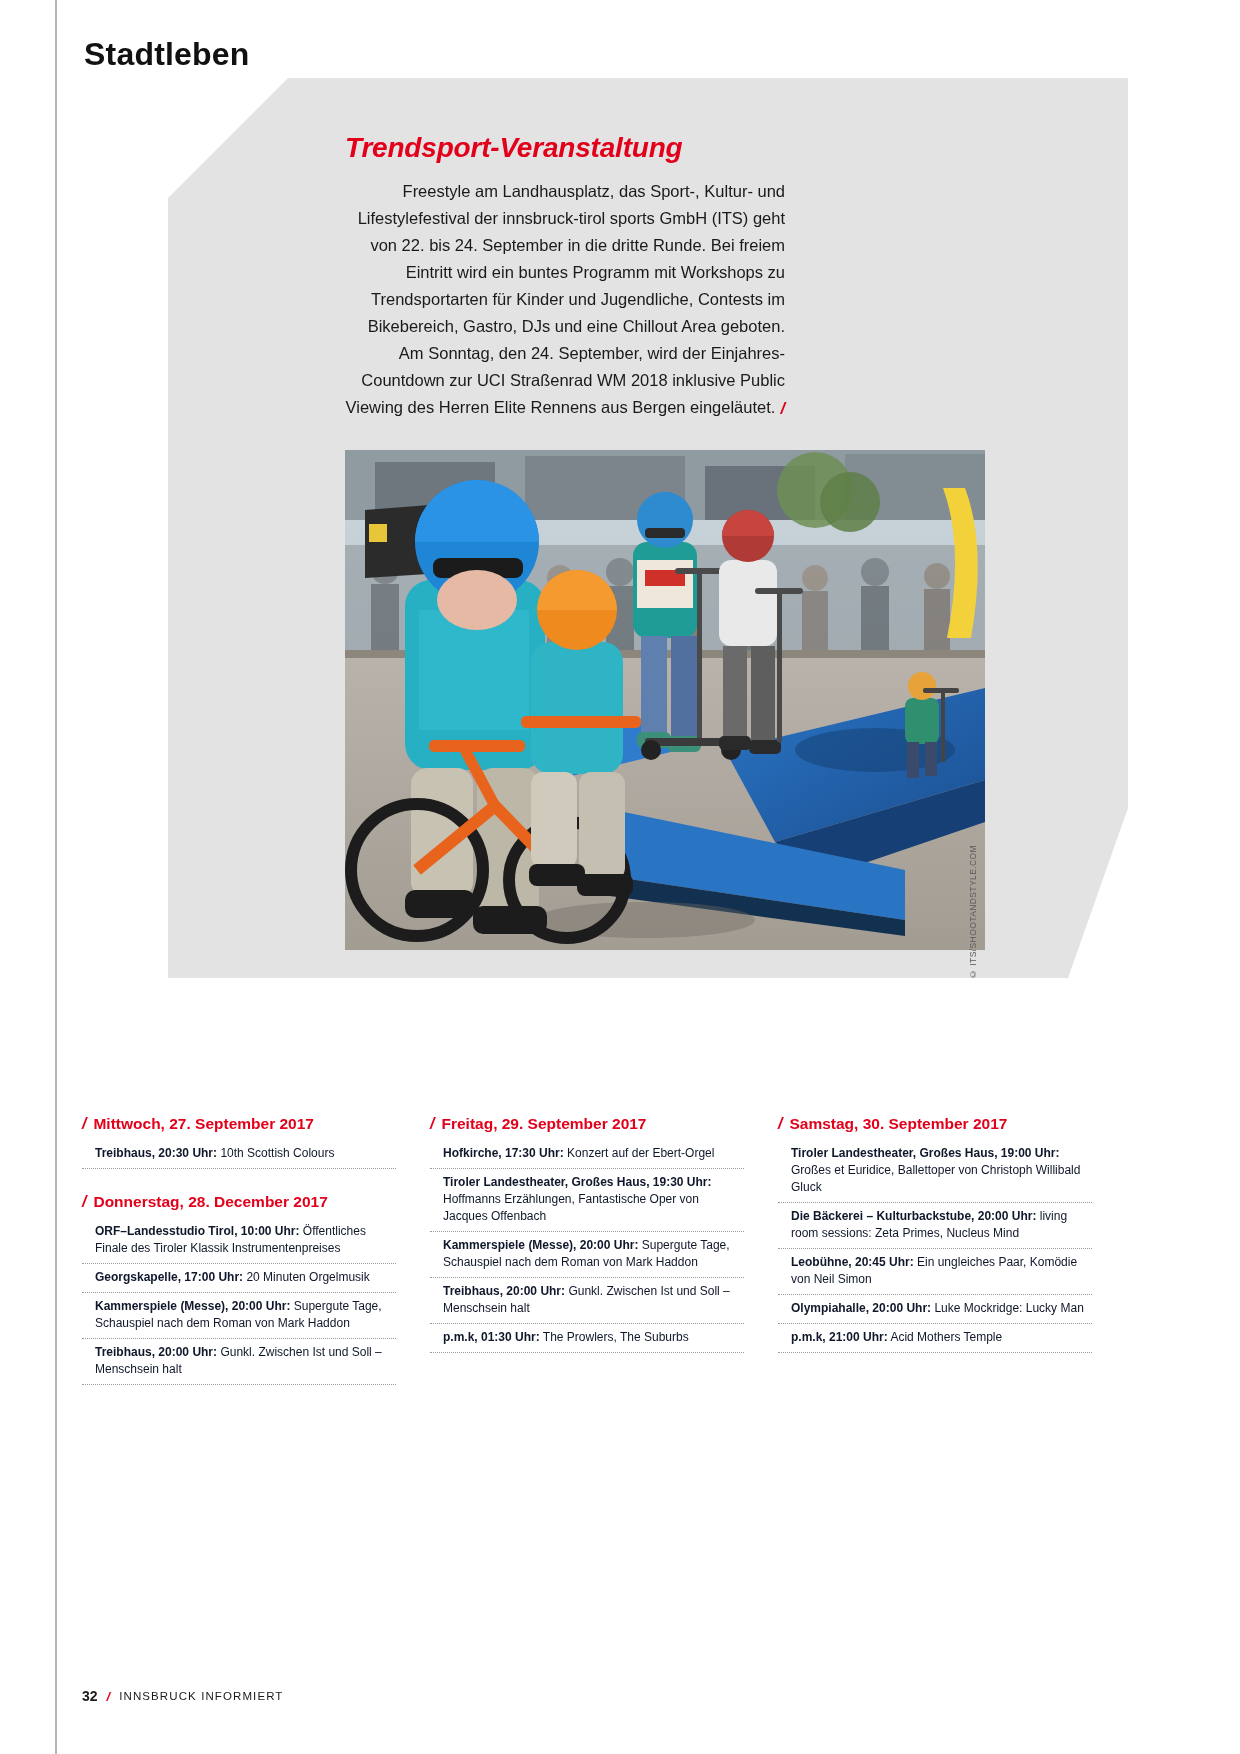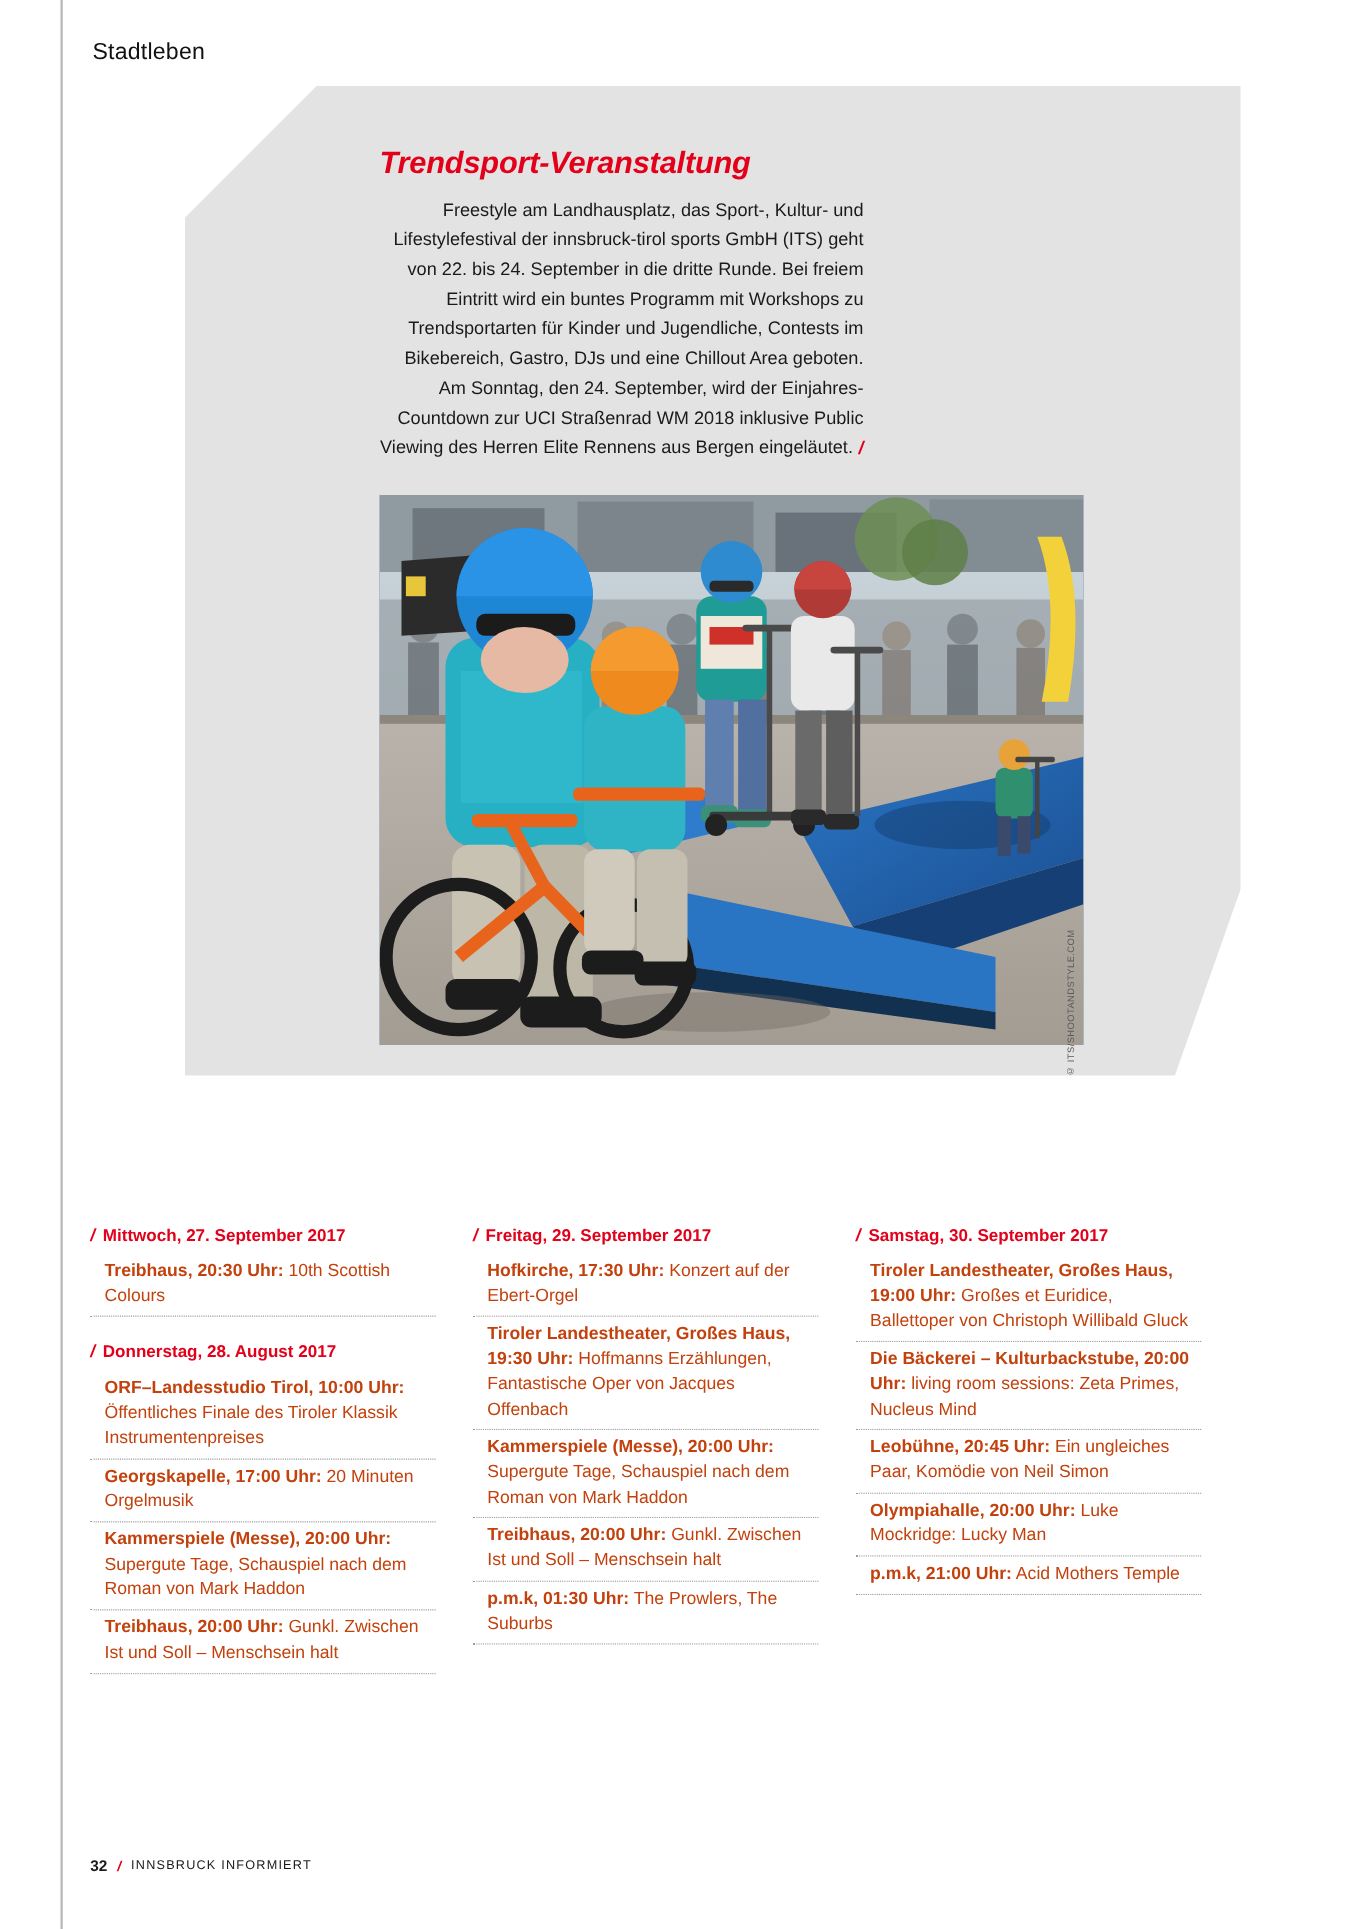--- a/index.html
+++ b/index.html
@@ -23,22 +23,22 @@
     top: 0;
     width: 2px;
     height: 1754px;
     background: #b7b7b7;
   }
 
   .page-title {
     position: absolute;
     left: 84px;
     top: 36px;
-    font-size: 21px;
-    font-weight: normal;
+    font-size: 32px;
+    font-weight: bold;
     letter-spacing: 0.2px;
     color: #111111;
   }
 
   
   .grey-panel {
     position: absolute;
     left: 168px;
     top: 78px;
     width: 960px;
@@ -123,25 +123,25 @@
   .day-head.spaced { margin-top: 24px; }
   .tick {
     color: #e2001a;
     font-weight: bold;
     font-style: italic;
     font-size: 16px;
     line-height: 1;
   }
 
   .event {
-    font-size: 16px;
+    font-size: 12px;
     line-height: 1.42;
     padding: 5px 0 6px 13px;
     border-bottom: 1px dotted #9a9a9a;
-    color: #c2410c;
+    color: #0f172a;
   }
   .event:last-child { border-bottom: 1px dotted #9a9a9a; }
   .event b { font-weight: bold; }
 
   
   .footer {
     position: absolute;
     left: 82px;
     top: 1688px;
     display: flex;
@@ -311,21 +311,21 @@
 
   <div class="col">
     <div class="day-head">
       <span class="tick">/</span>
       <span>Mittwoch, 27. September 2017</span>
     </div>
     <div class="event"><b>Treibhaus, 20:30 Uhr:</b><span> 10th Scottish Colours</span></div>
 
     <div class="day-head spaced">
       <span class="tick">/</span>
-      <span>Donnerstag, 28. August 2017</span>
+      <span>Donnerstag, 28. December 2017</span>
     </div>
     <div class="event"><b>ORF–Landesstudio Tirol, 10:00 Uhr:</b><span> Öffentliches Finale des Tiroler Klassik Instrumentenpreises</span></div>
     <div class="event"><b>Georgskapelle, 17:00 Uhr:</b><span> 20 Minuten Orgelmusik</span></div>
     <div class="event"><b>Kammerspiele (Messe), 20:00 Uhr:</b><span> Supergute Tage, Schauspiel nach dem Roman von Mark Haddon</span></div>
     <div class="event"><b>Treibhaus, 20:00 Uhr:</b><span> Gunkl. Zwischen Ist und Soll – Menschsein halt</span></div>
   </div>
 
   <div class="col">
     <div class="day-head">
       <span class="tick">/</span>

